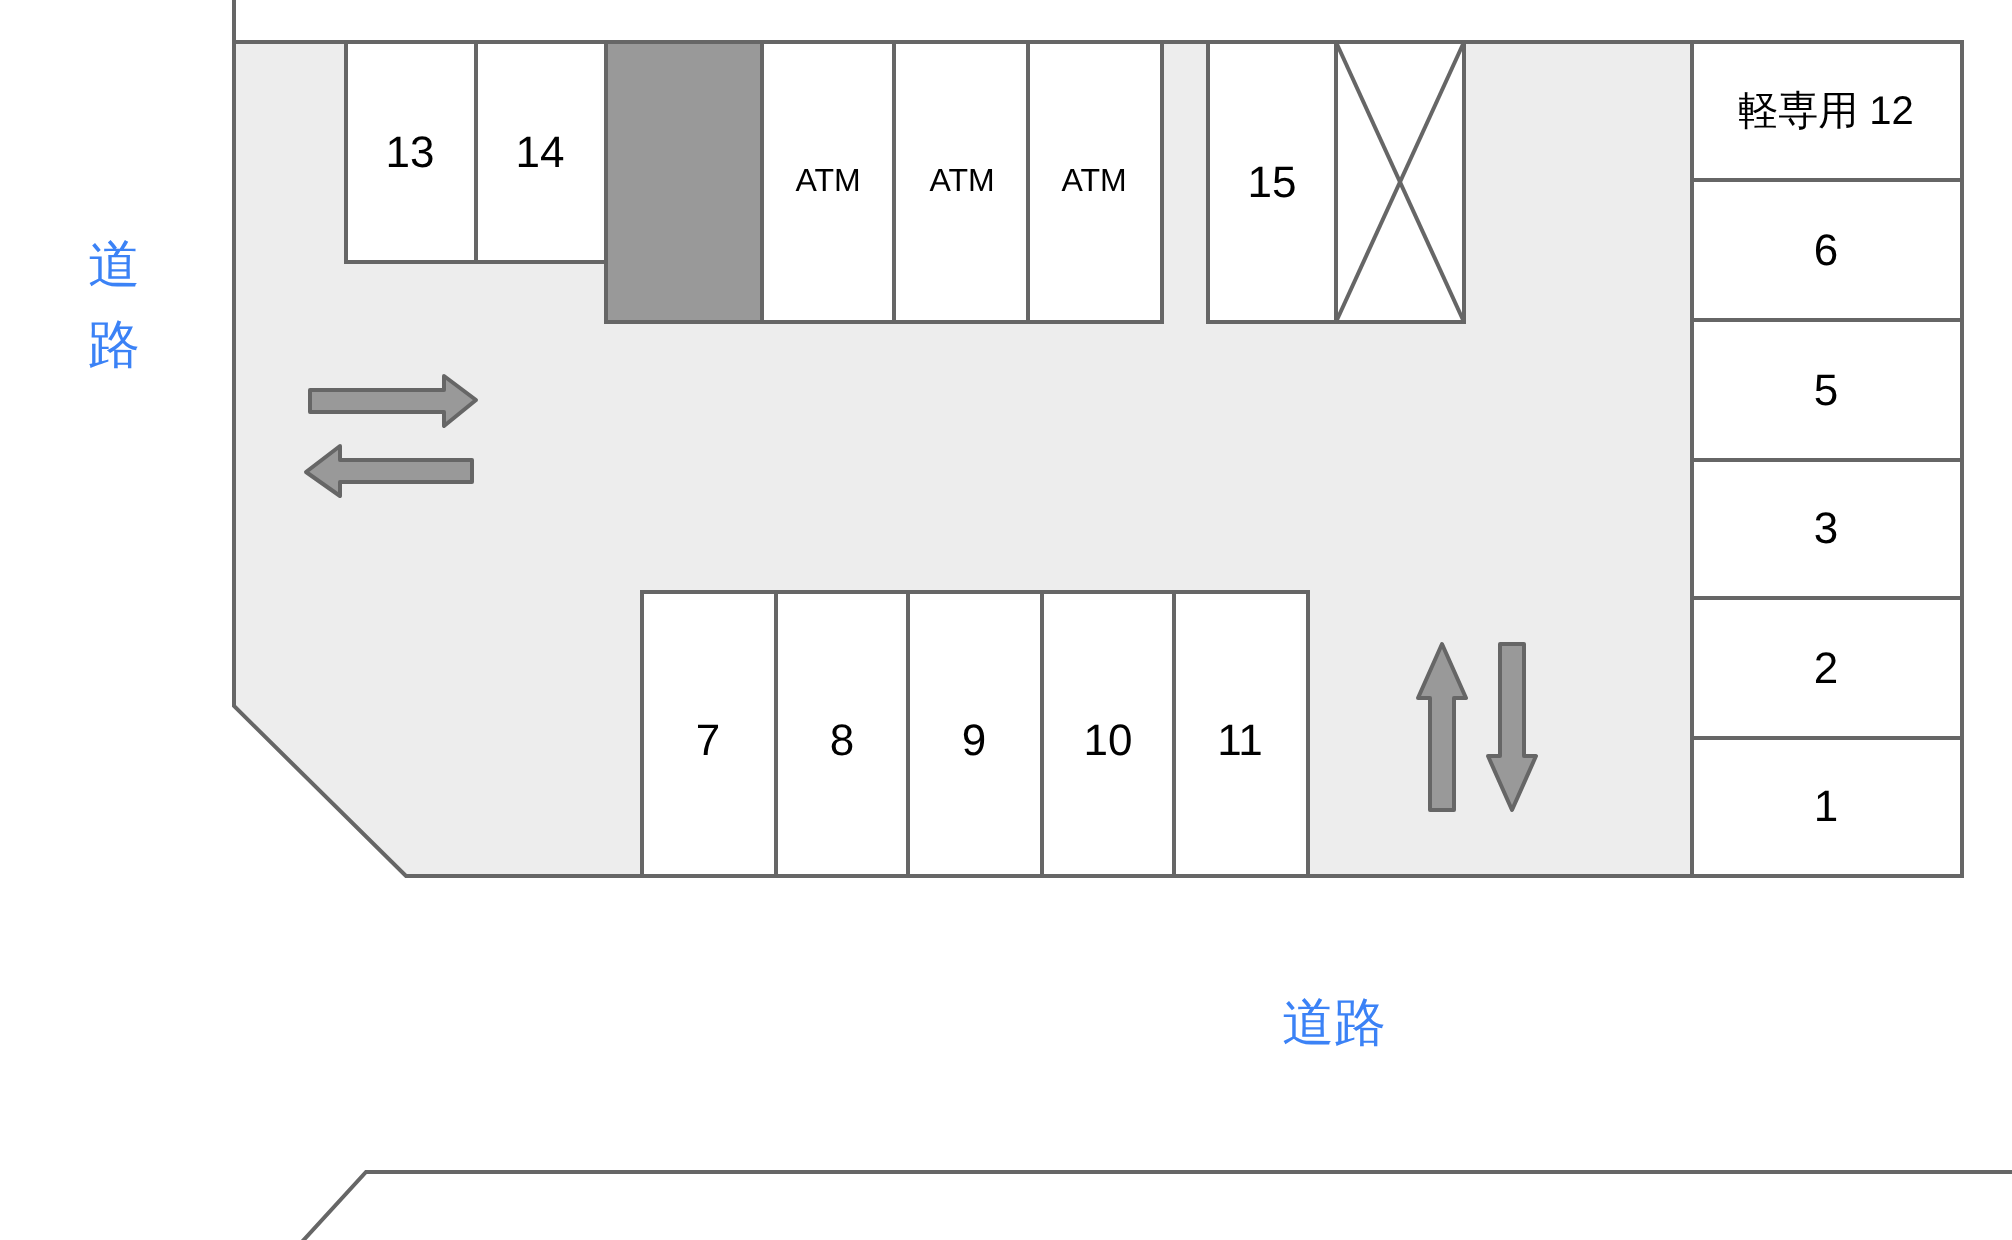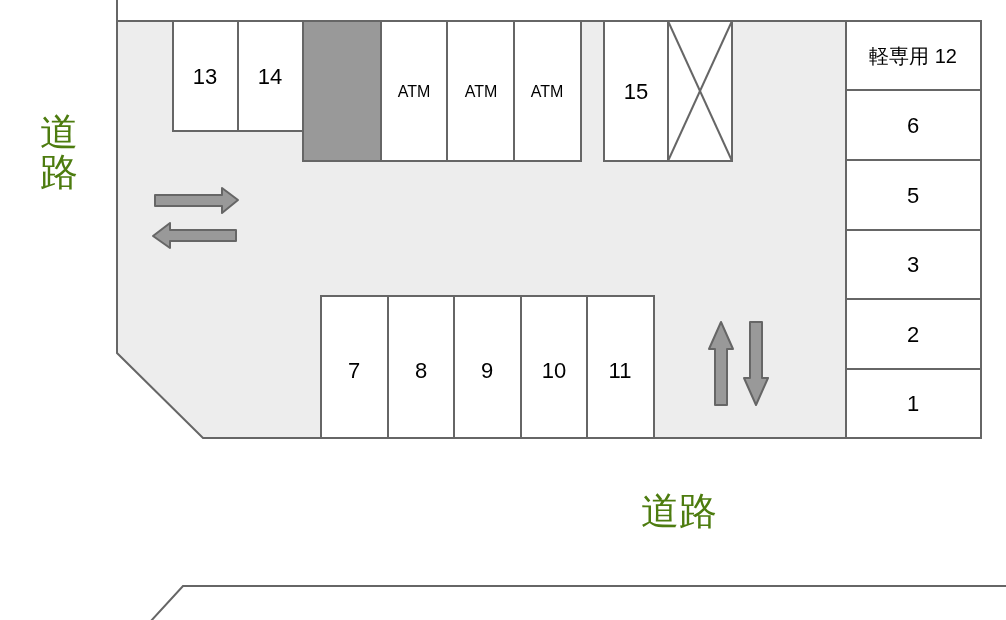--- a/index.html
+++ b/index.html
@@ -7,22 +7,22 @@
     position: relative;
     width: 1006px;
     height: 620px;
     background: #ffffff;
     font-family: "Liberation Sans", sans-serif;
     overflow: hidden;
   }
   .stage svg { position: absolute; left: 0; top: 0; }
   .road-label {
     position: absolute;
-    color: #4d7c0f;
-    font-size: 38px;
+    color: #3b82f6;
+    font-size: 26px;
     font-family: "Liberation Sans", "DejaVu Sans", sans-serif;
   }
   .road-label.vertical {
     left: 40px;
     top: 112px;
     width: 34px;
     line-height: 40px;
     word-break: break-all;
     text-align: center;
   }

